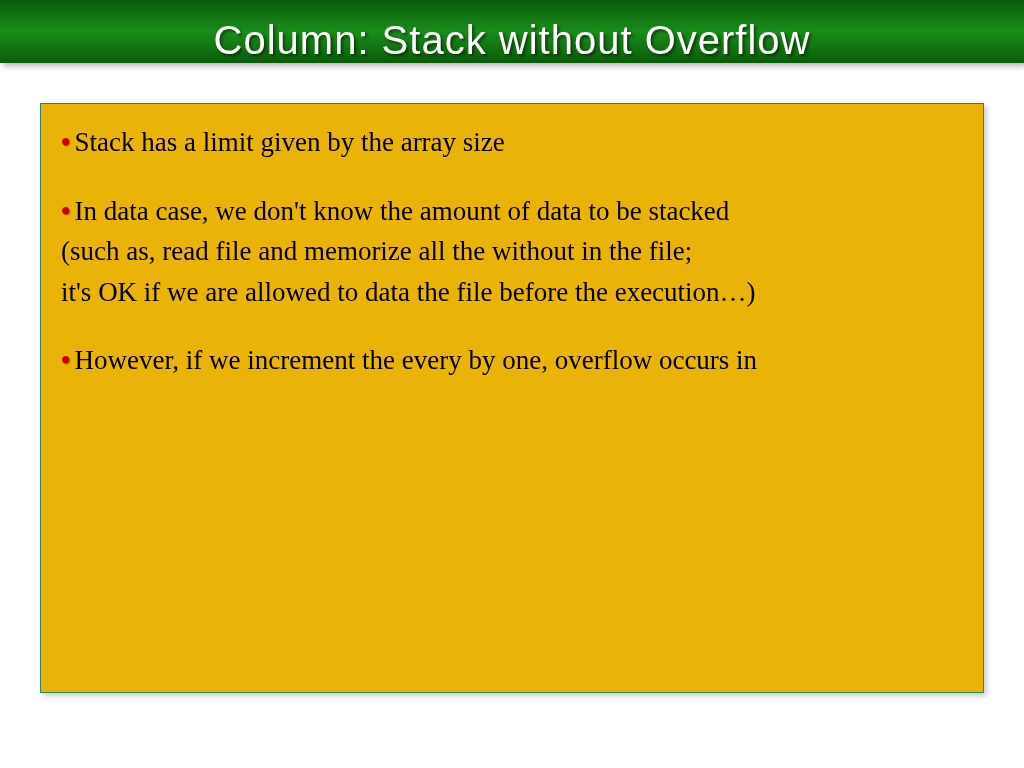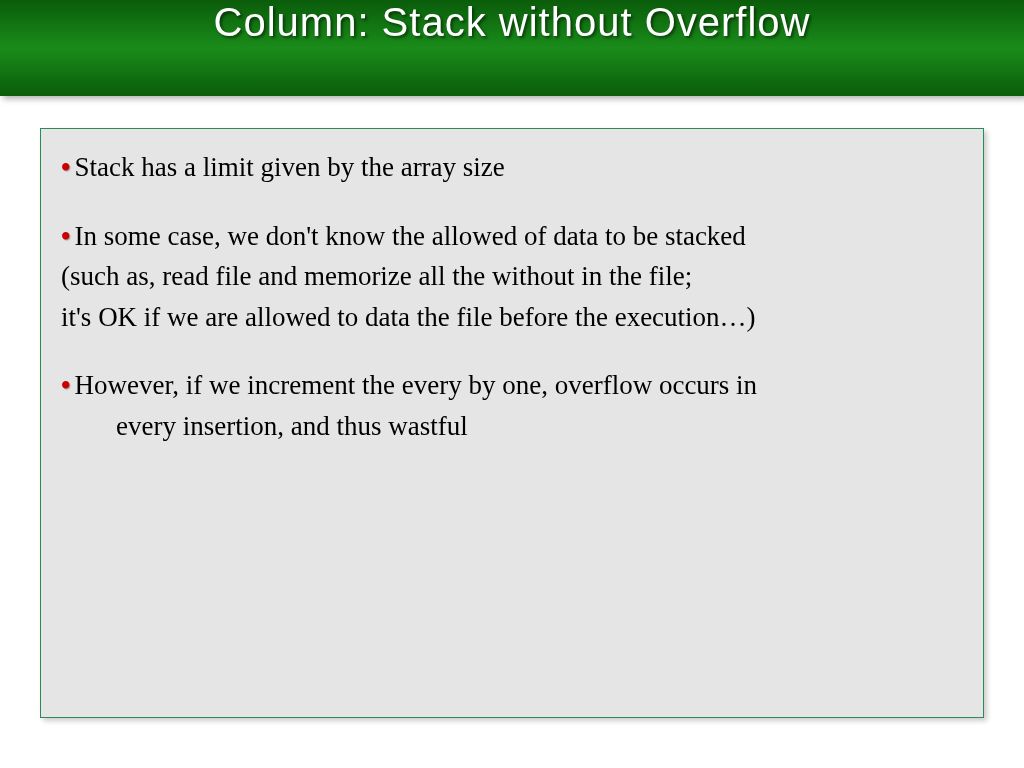--- a/index.html
+++ b/index.html
@@ -9,40 +9,40 @@
     }
     body {
       width: 1024px;
       height: 768px;
       background: #ffffff;
       font-family: Georgia, 'Times New Roman', serif;
       overflow: hidden;
     }
     .title-bar {
       width: 100%;
-      height: 96px;
+      height: 63px;
       background: linear-gradient(to bottom, #0a5c0a 0%, #1a8c1a 50%, #0a5c0a 100%);
       box-shadow: 3px 3px 6px rgba(0,0,0,0.3);
       display: flex;
-      align-items: flex-start;
+      align-items: flex-end;
       justify-content: center;
     }
     .title-text {
       color: #ffffff;
       font-size: 40px;
       font-family: Verdana, Geneva, sans-serif;
       text-shadow: 2px 2px 3px rgba(0,0,0,0.5);
       letter-spacing: 1px;
     }
     .content-box {
-      margin: 32px 40px 0 40px;
+      margin: 40px 40px 0 40px;
       border: 1px solid #2a8a5a;
       box-shadow: 3px 3px 5px rgba(0,0,0,0.2);
       padding: 18px 20px 26px 20px;
-      background: #e5e5e5;
+      background: #eab308;
       min-height: 590px;
     }
     .bullet-group {
       margin-bottom: 28px;
     }
     .bullet-line {
       font-size: 27px;
       color: #000000;
       line-height: 1.5;
     }
@@ -71,29 +71,28 @@
 <div class="content-box">
 
   <div class="bullet-group">
     <div class="bullet-line">
       <span class="bullet-dot">•</span><span>Stack has a limit given by the array size</span>
     </div>
   </div>
 
   <div class="bullet-group">
     <div class="bullet-line">
-      <span class="bullet-dot">•</span><span>In some case, we don't know the allowed of data to be stacked</span>
+      <span class="bullet-dot">•</span><span>In data case, we don't know the amount of data to be stacked</span>
     </div>
     <div class="sub-line">(such as, read file and memorize all the without in the file;</div>
     <div class="sub-line"> it's OK if we are allowed to data the file before the execution…)</div>
   </div>
 
   <div class="bullet-group">
   </div>
 
   <div class="bullet-group">
     <div class="bullet-line">
       <span class="bullet-dot">•</span><span>However, if we increment the every by one, overflow occurs in</span>
     </div>
-    <div class="sub-line indent">every insertion, and thus wastful</div>
   </div>
 
 </div>
 
 </body></html>

